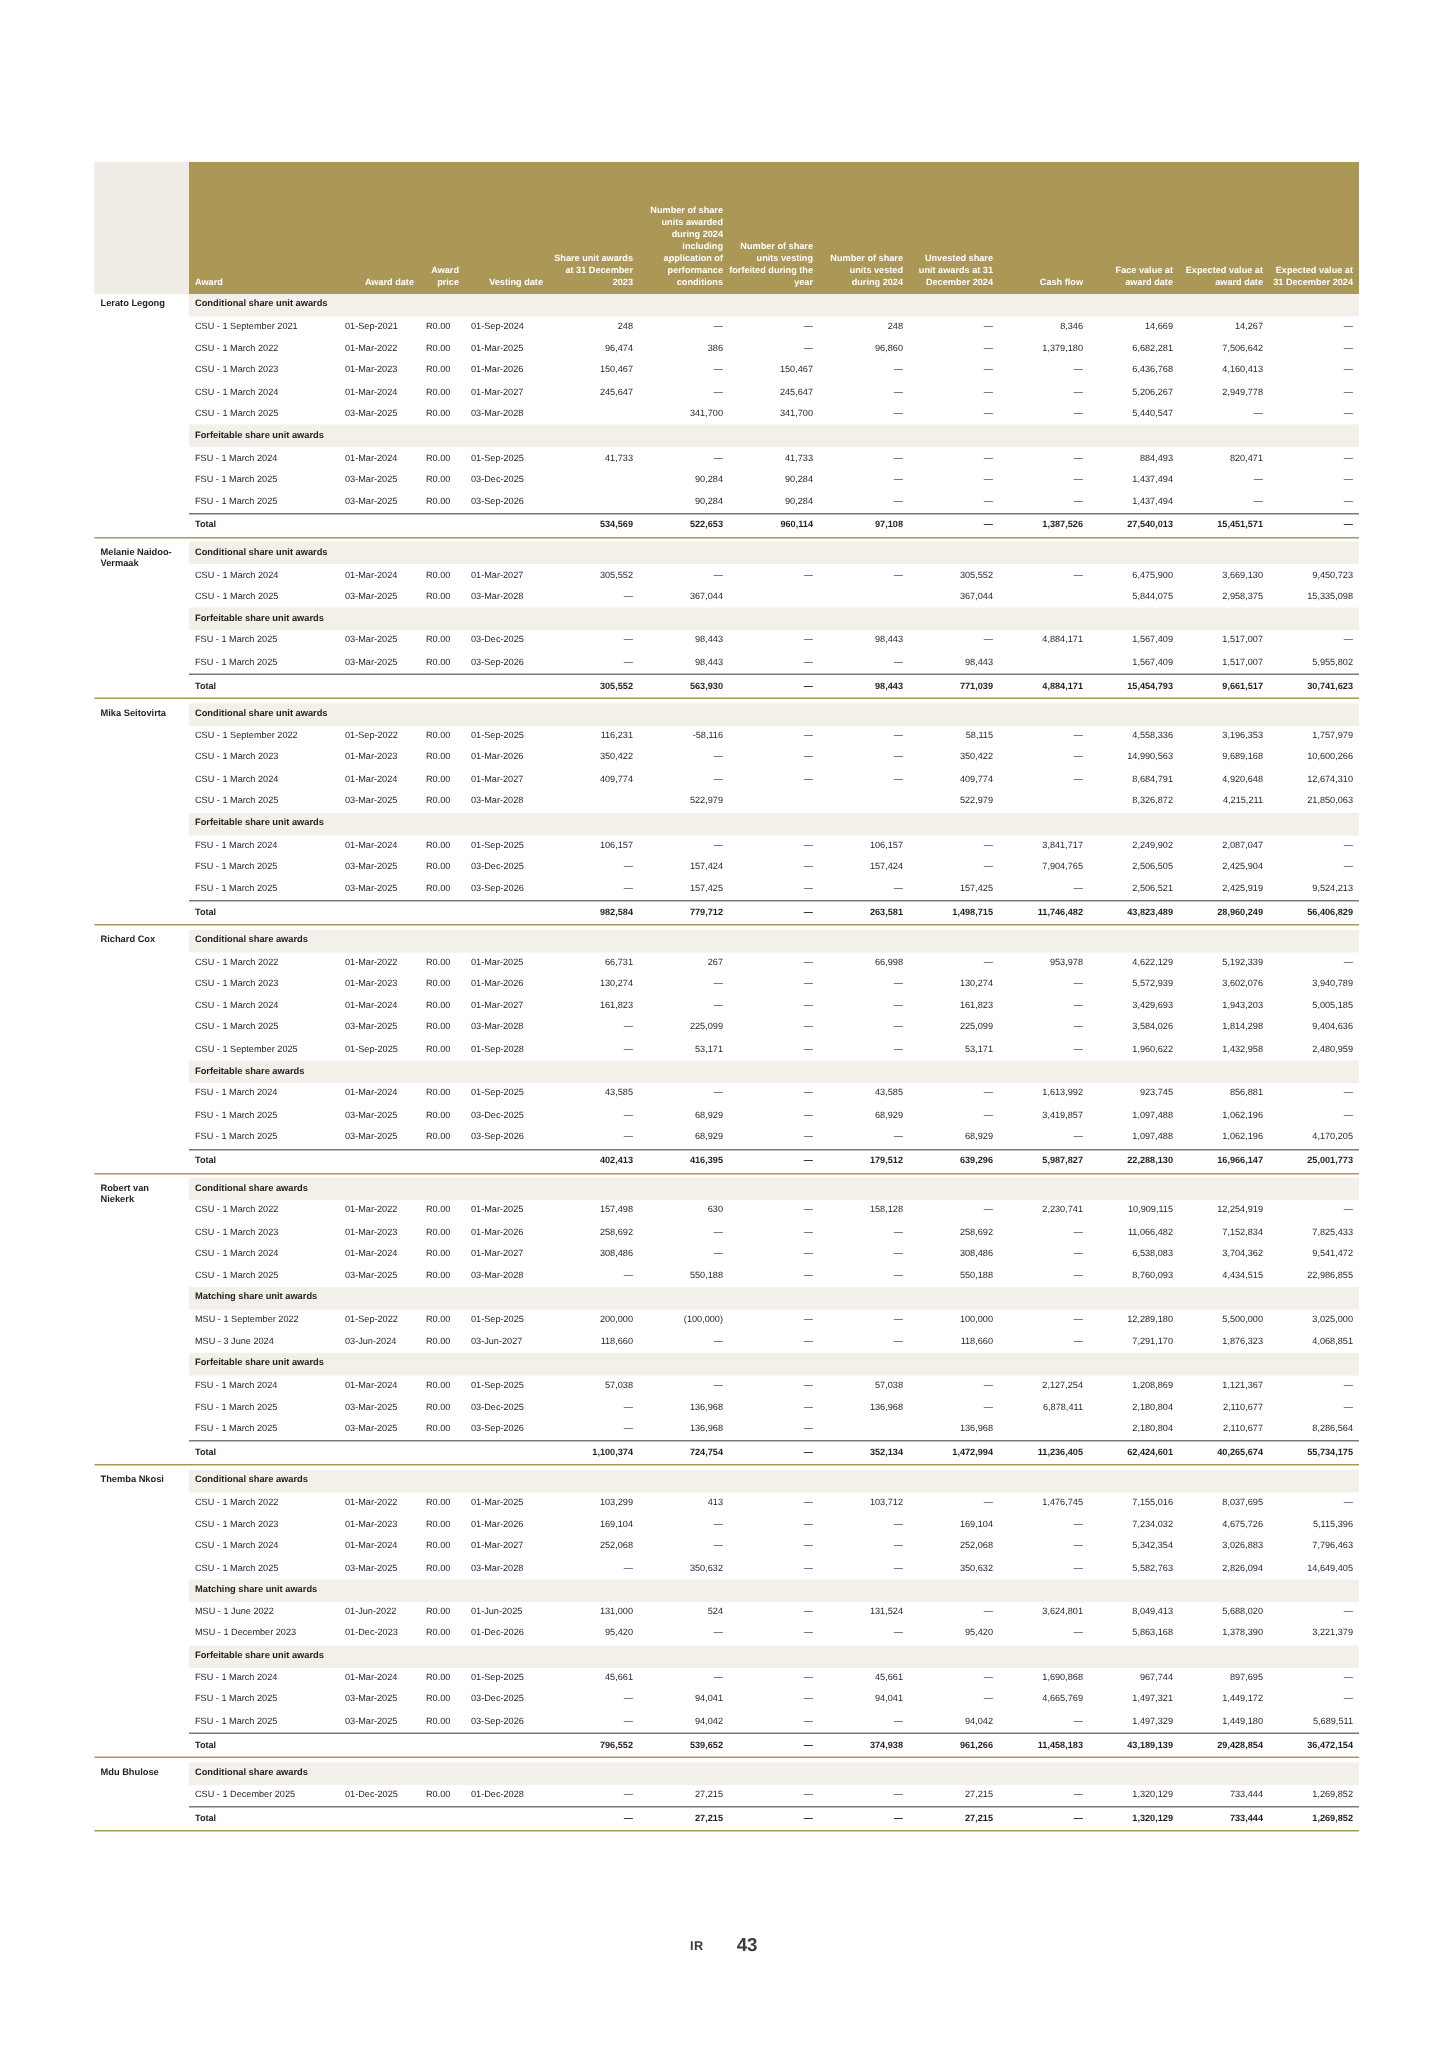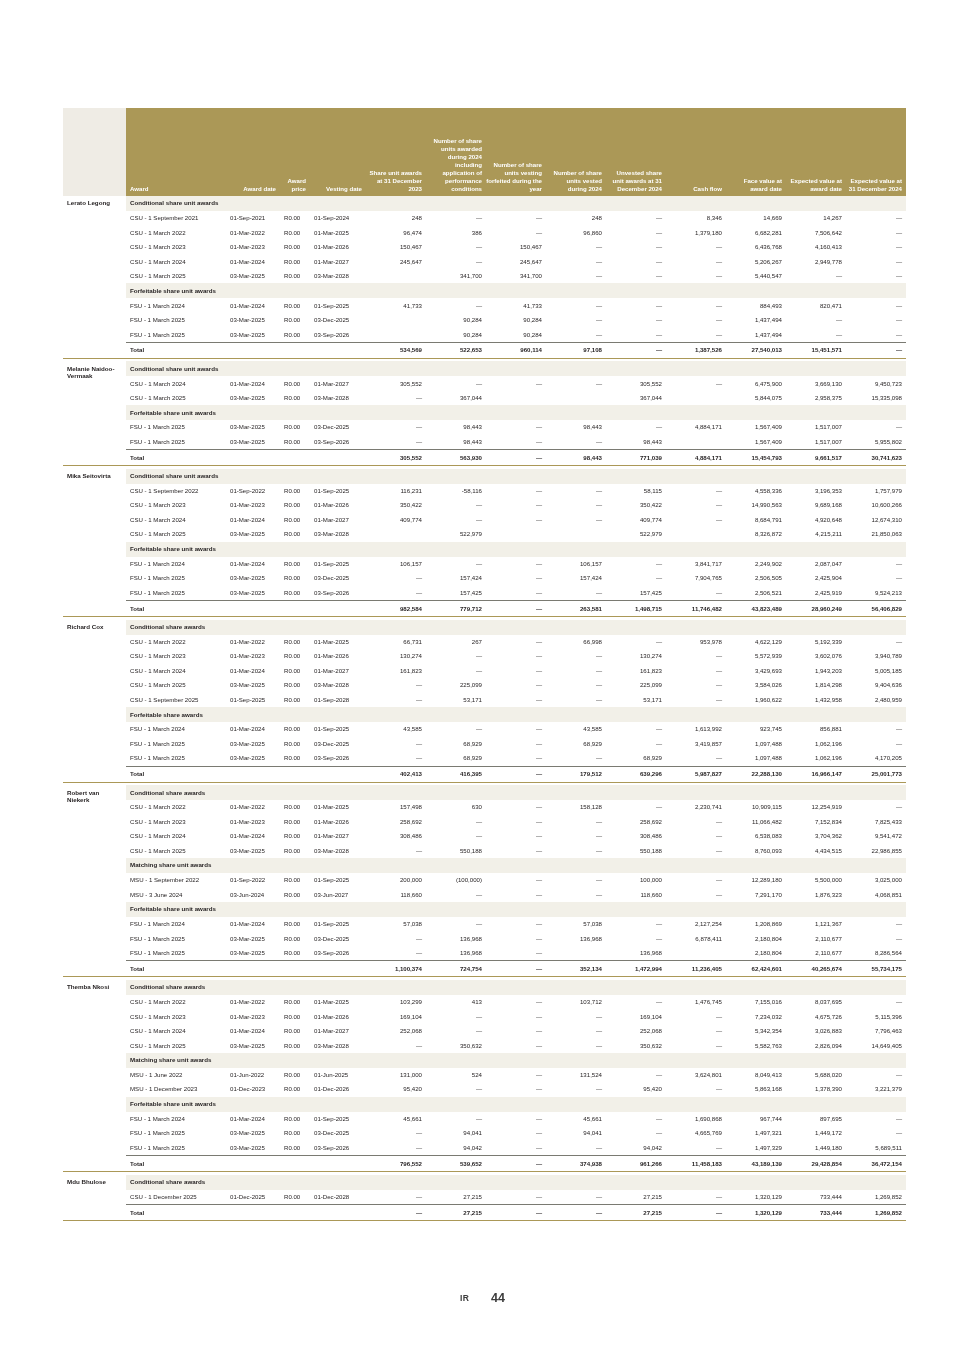--- a/index.html
+++ b/index.html
@@ -1015,16 +1015,16 @@
             <td>1,269,852</td>
           </tr>
           <tr class="block-rule">
             <td class="person" colspan="14"></td>
           </tr>
         </tbody>
     </table>
   </div>
 
   <div class="footer">
-    <span class="f-ir">IR</span><span class="f-page">44</span>
+    <span class="f-ir">IR</span><span class="f-page">43</span>
   </div>
 
 </div>
 
 </body></html>

